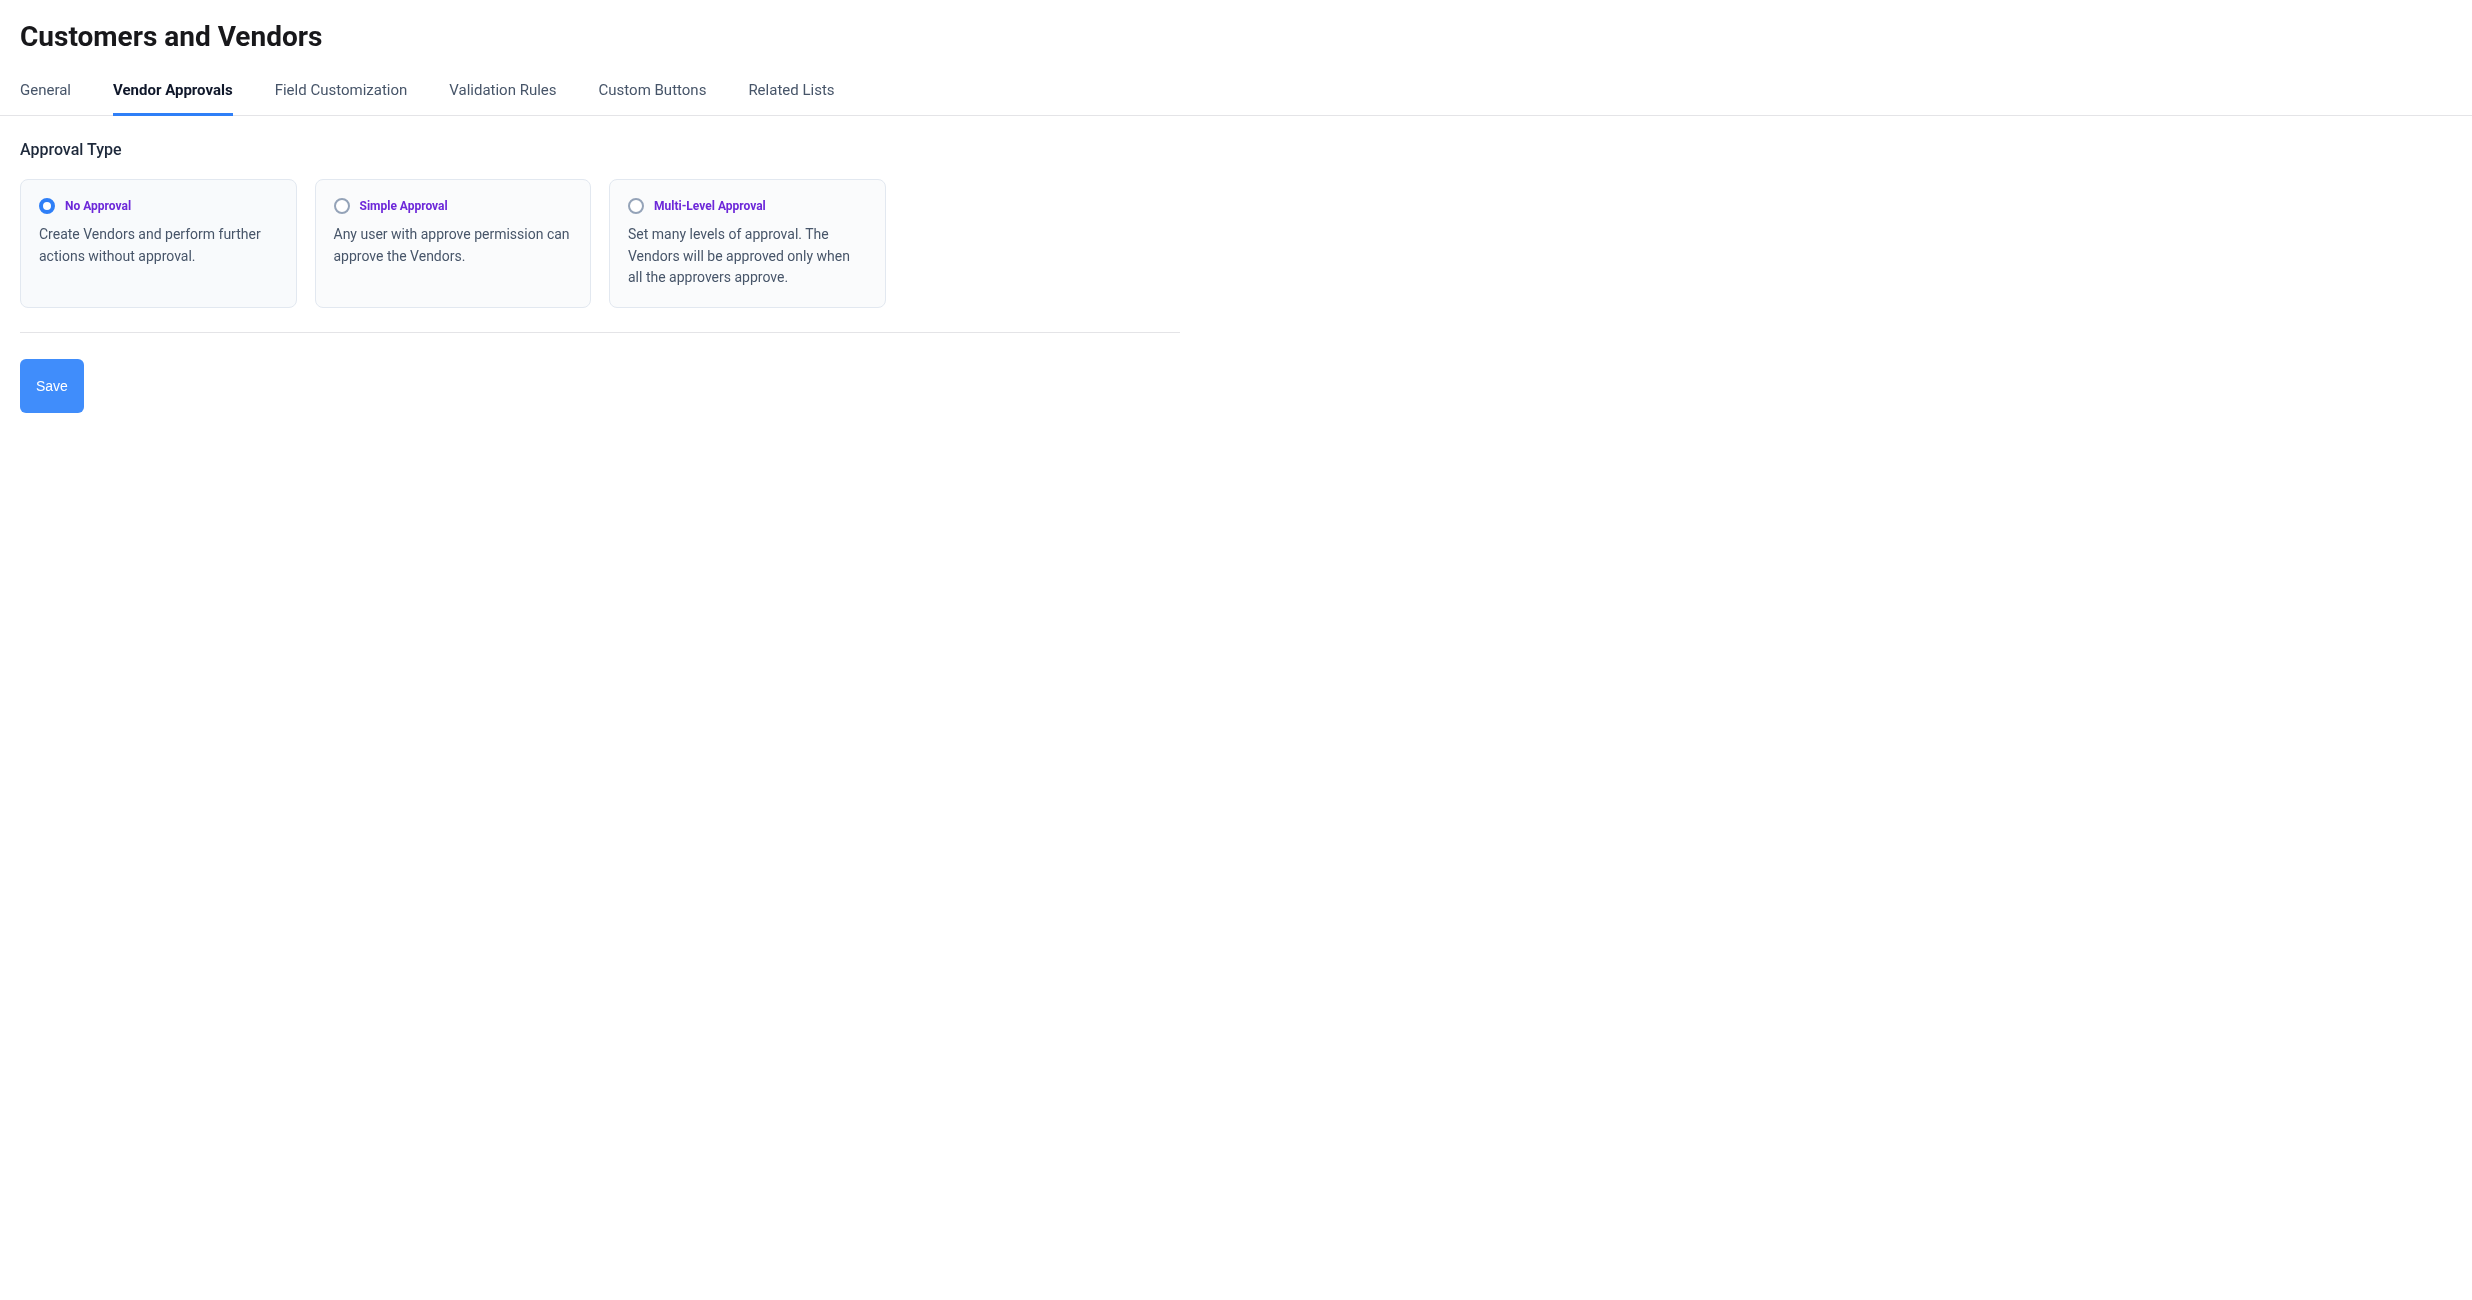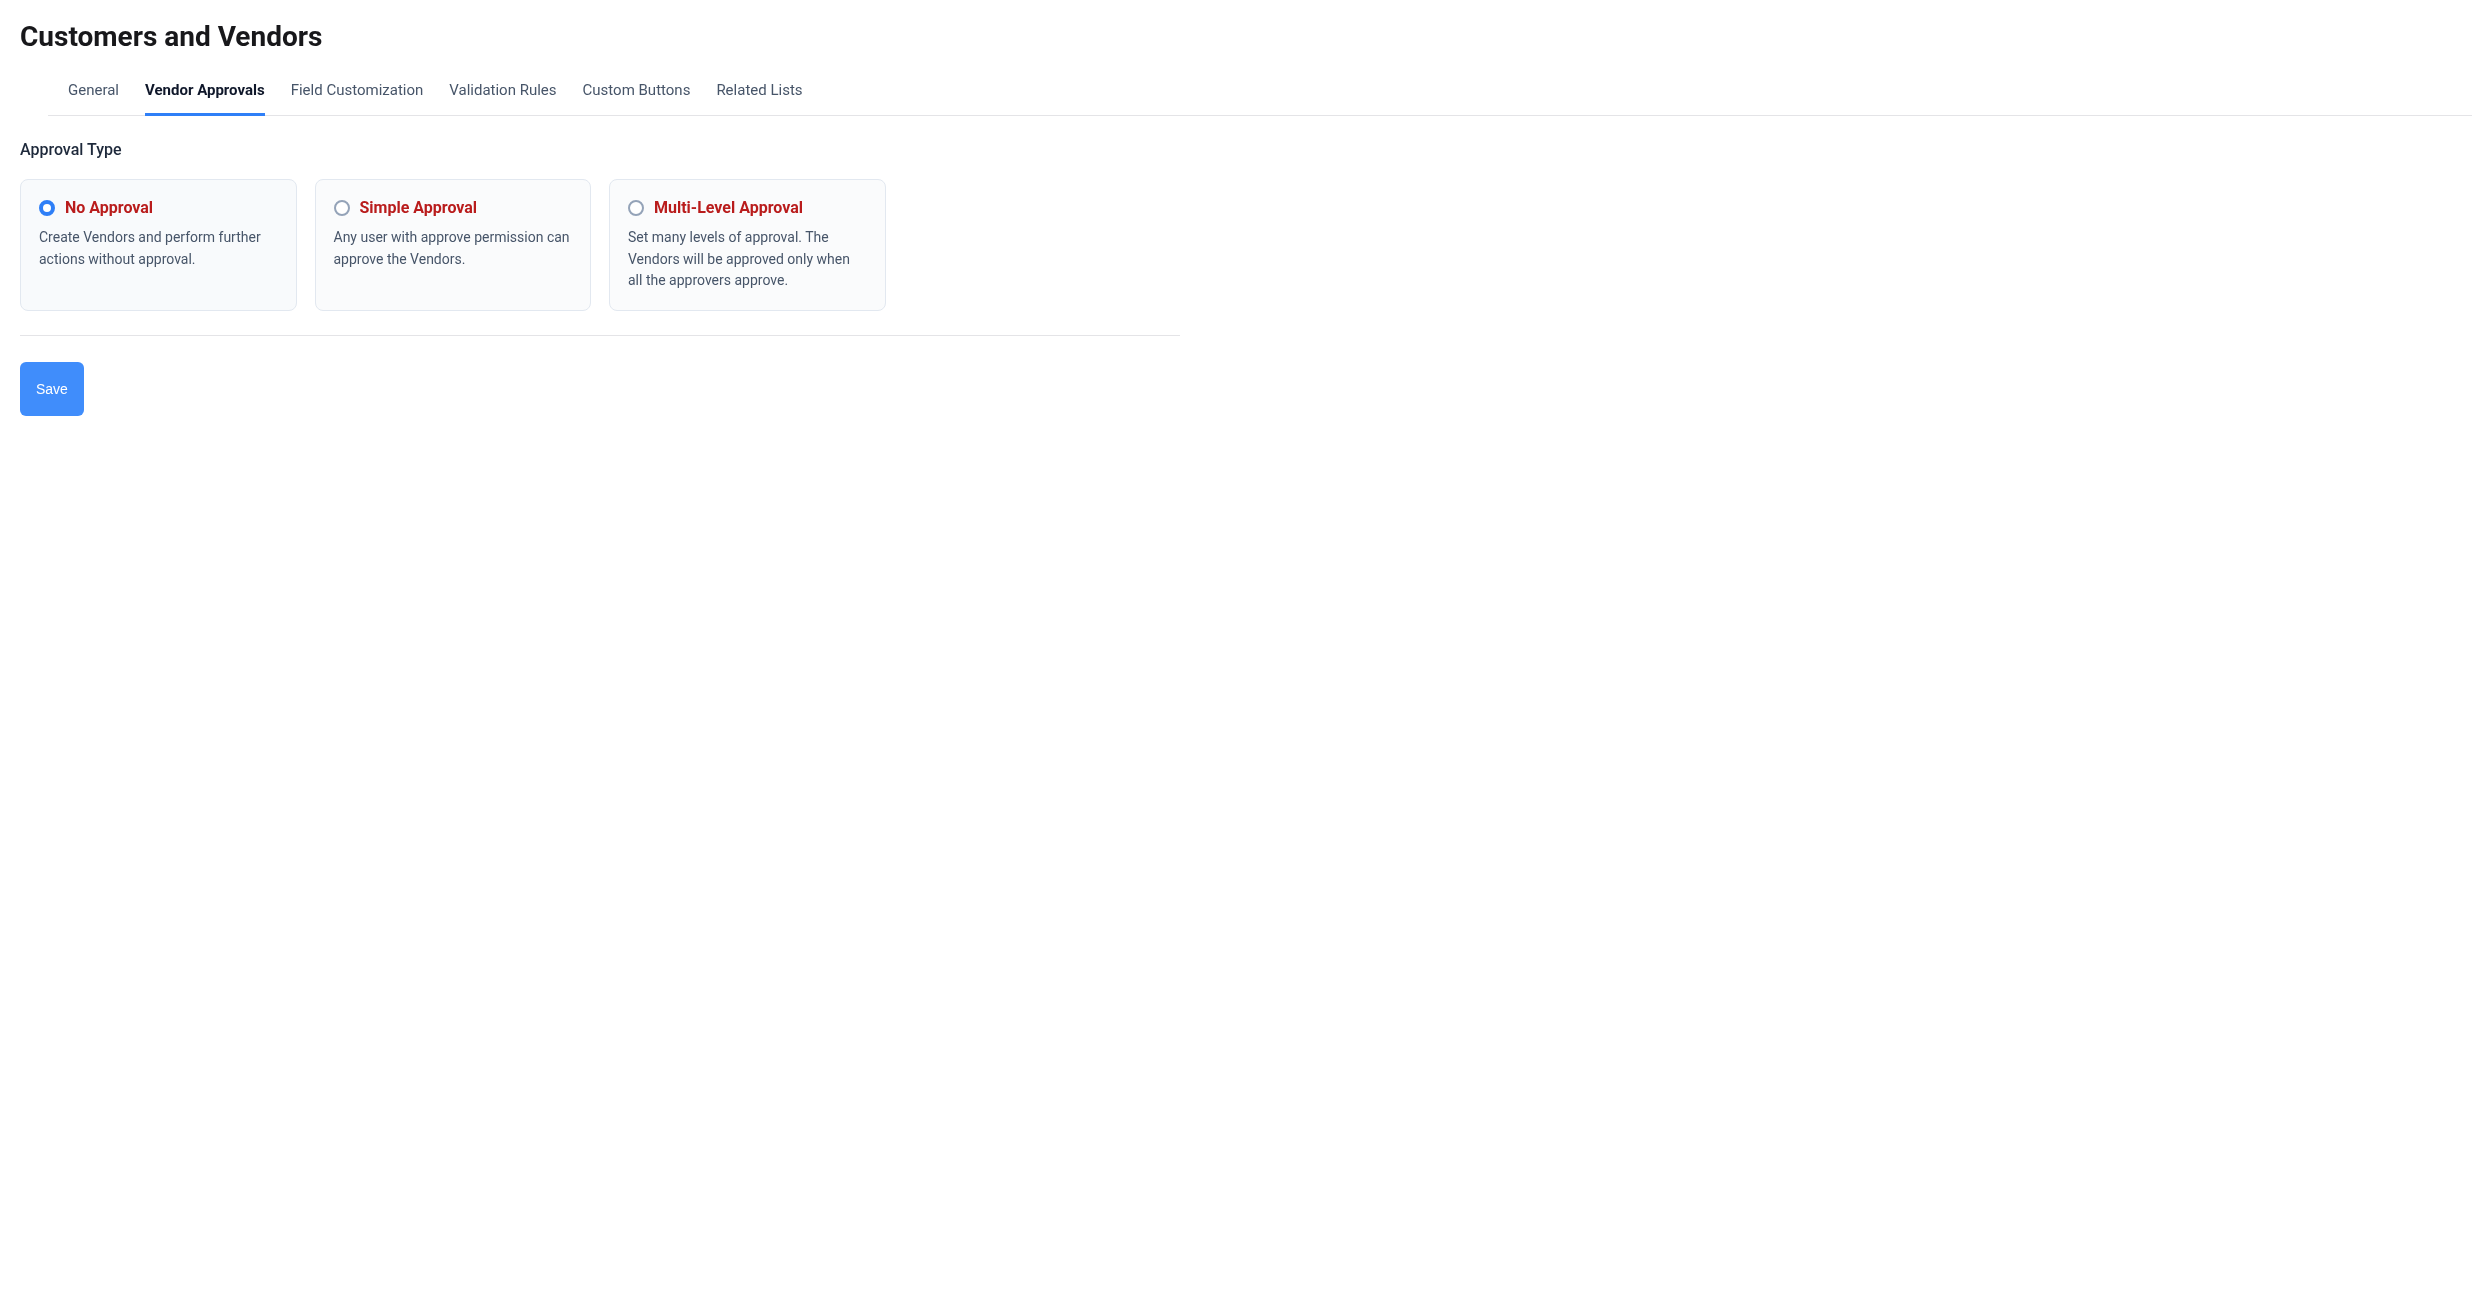--- a/index.html
+++ b/index.html
@@ -16,24 +16,23 @@
       padding: 20px 28px 0 20px;
     }
     .page-title {
       font-size: 28px;
       font-weight: 700;
       color: #18181b;
       margin-bottom: 28px;
     }
     .tabs {
       display: flex;
-      gap: 26px;
+      gap: 42px;
       border-bottom: 1px solid #e4e4e7;
       padding: 0 20px;
-      margin-left: 48px;
     }
     .tab {
       padding: 0 0 14px 0;
       font-size: 15px;
       color: #475569;
       cursor: pointer;
       border-bottom: 3px solid transparent;
       margin-bottom: -1px;
       white-space: nowrap;
     }
@@ -92,23 +91,23 @@
     }
     .radio.checked::after {
       content: "";
       position: absolute;
       inset: 0;
       border-radius: 50%;
       background: #ffffff;
       margin: 1.5px;
     }
     .option-title {
-      font-size: 16px;
+      font-size: 12px;
       font-weight: 700;
-      color: #b91c1c;
+      color: #6d28d9;
     }
     .option-desc {
       font-size: 14px;
       color: #475569;
       line-height: 1.55;
     }
     .divider {
       border: none;
       border-top: 1px solid #e4e4e7;
       margin: 0 0 26px 0;

